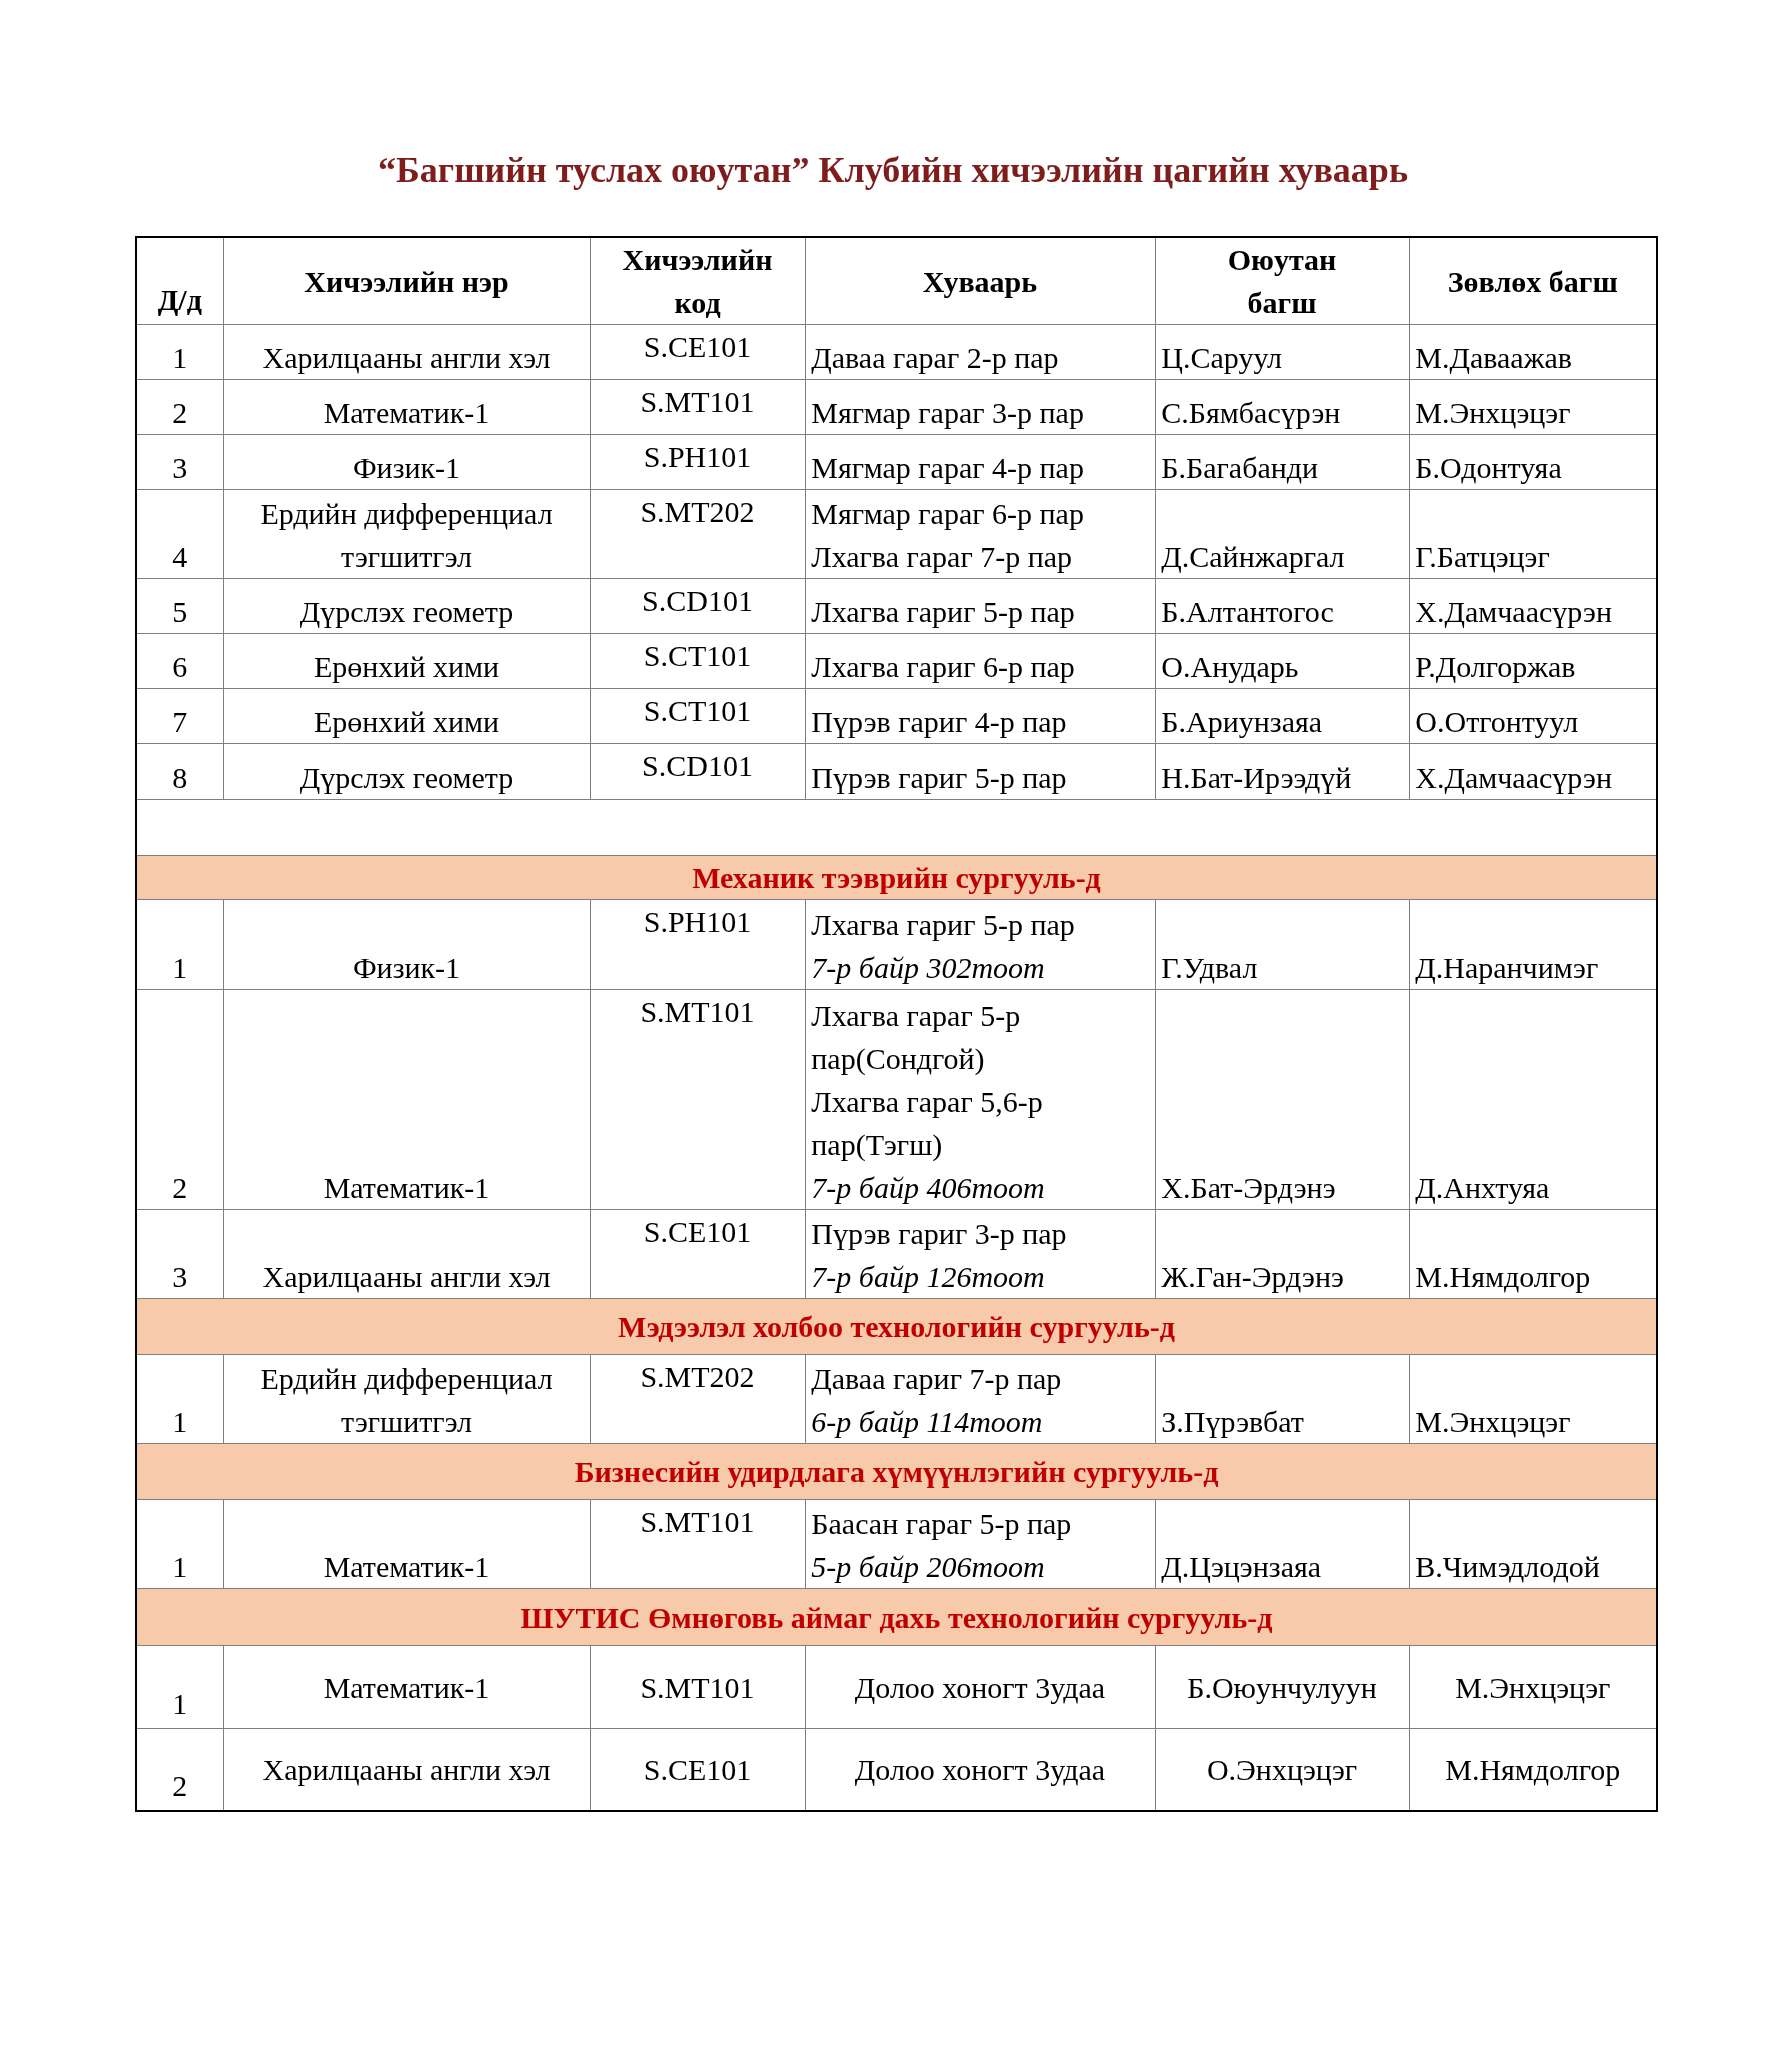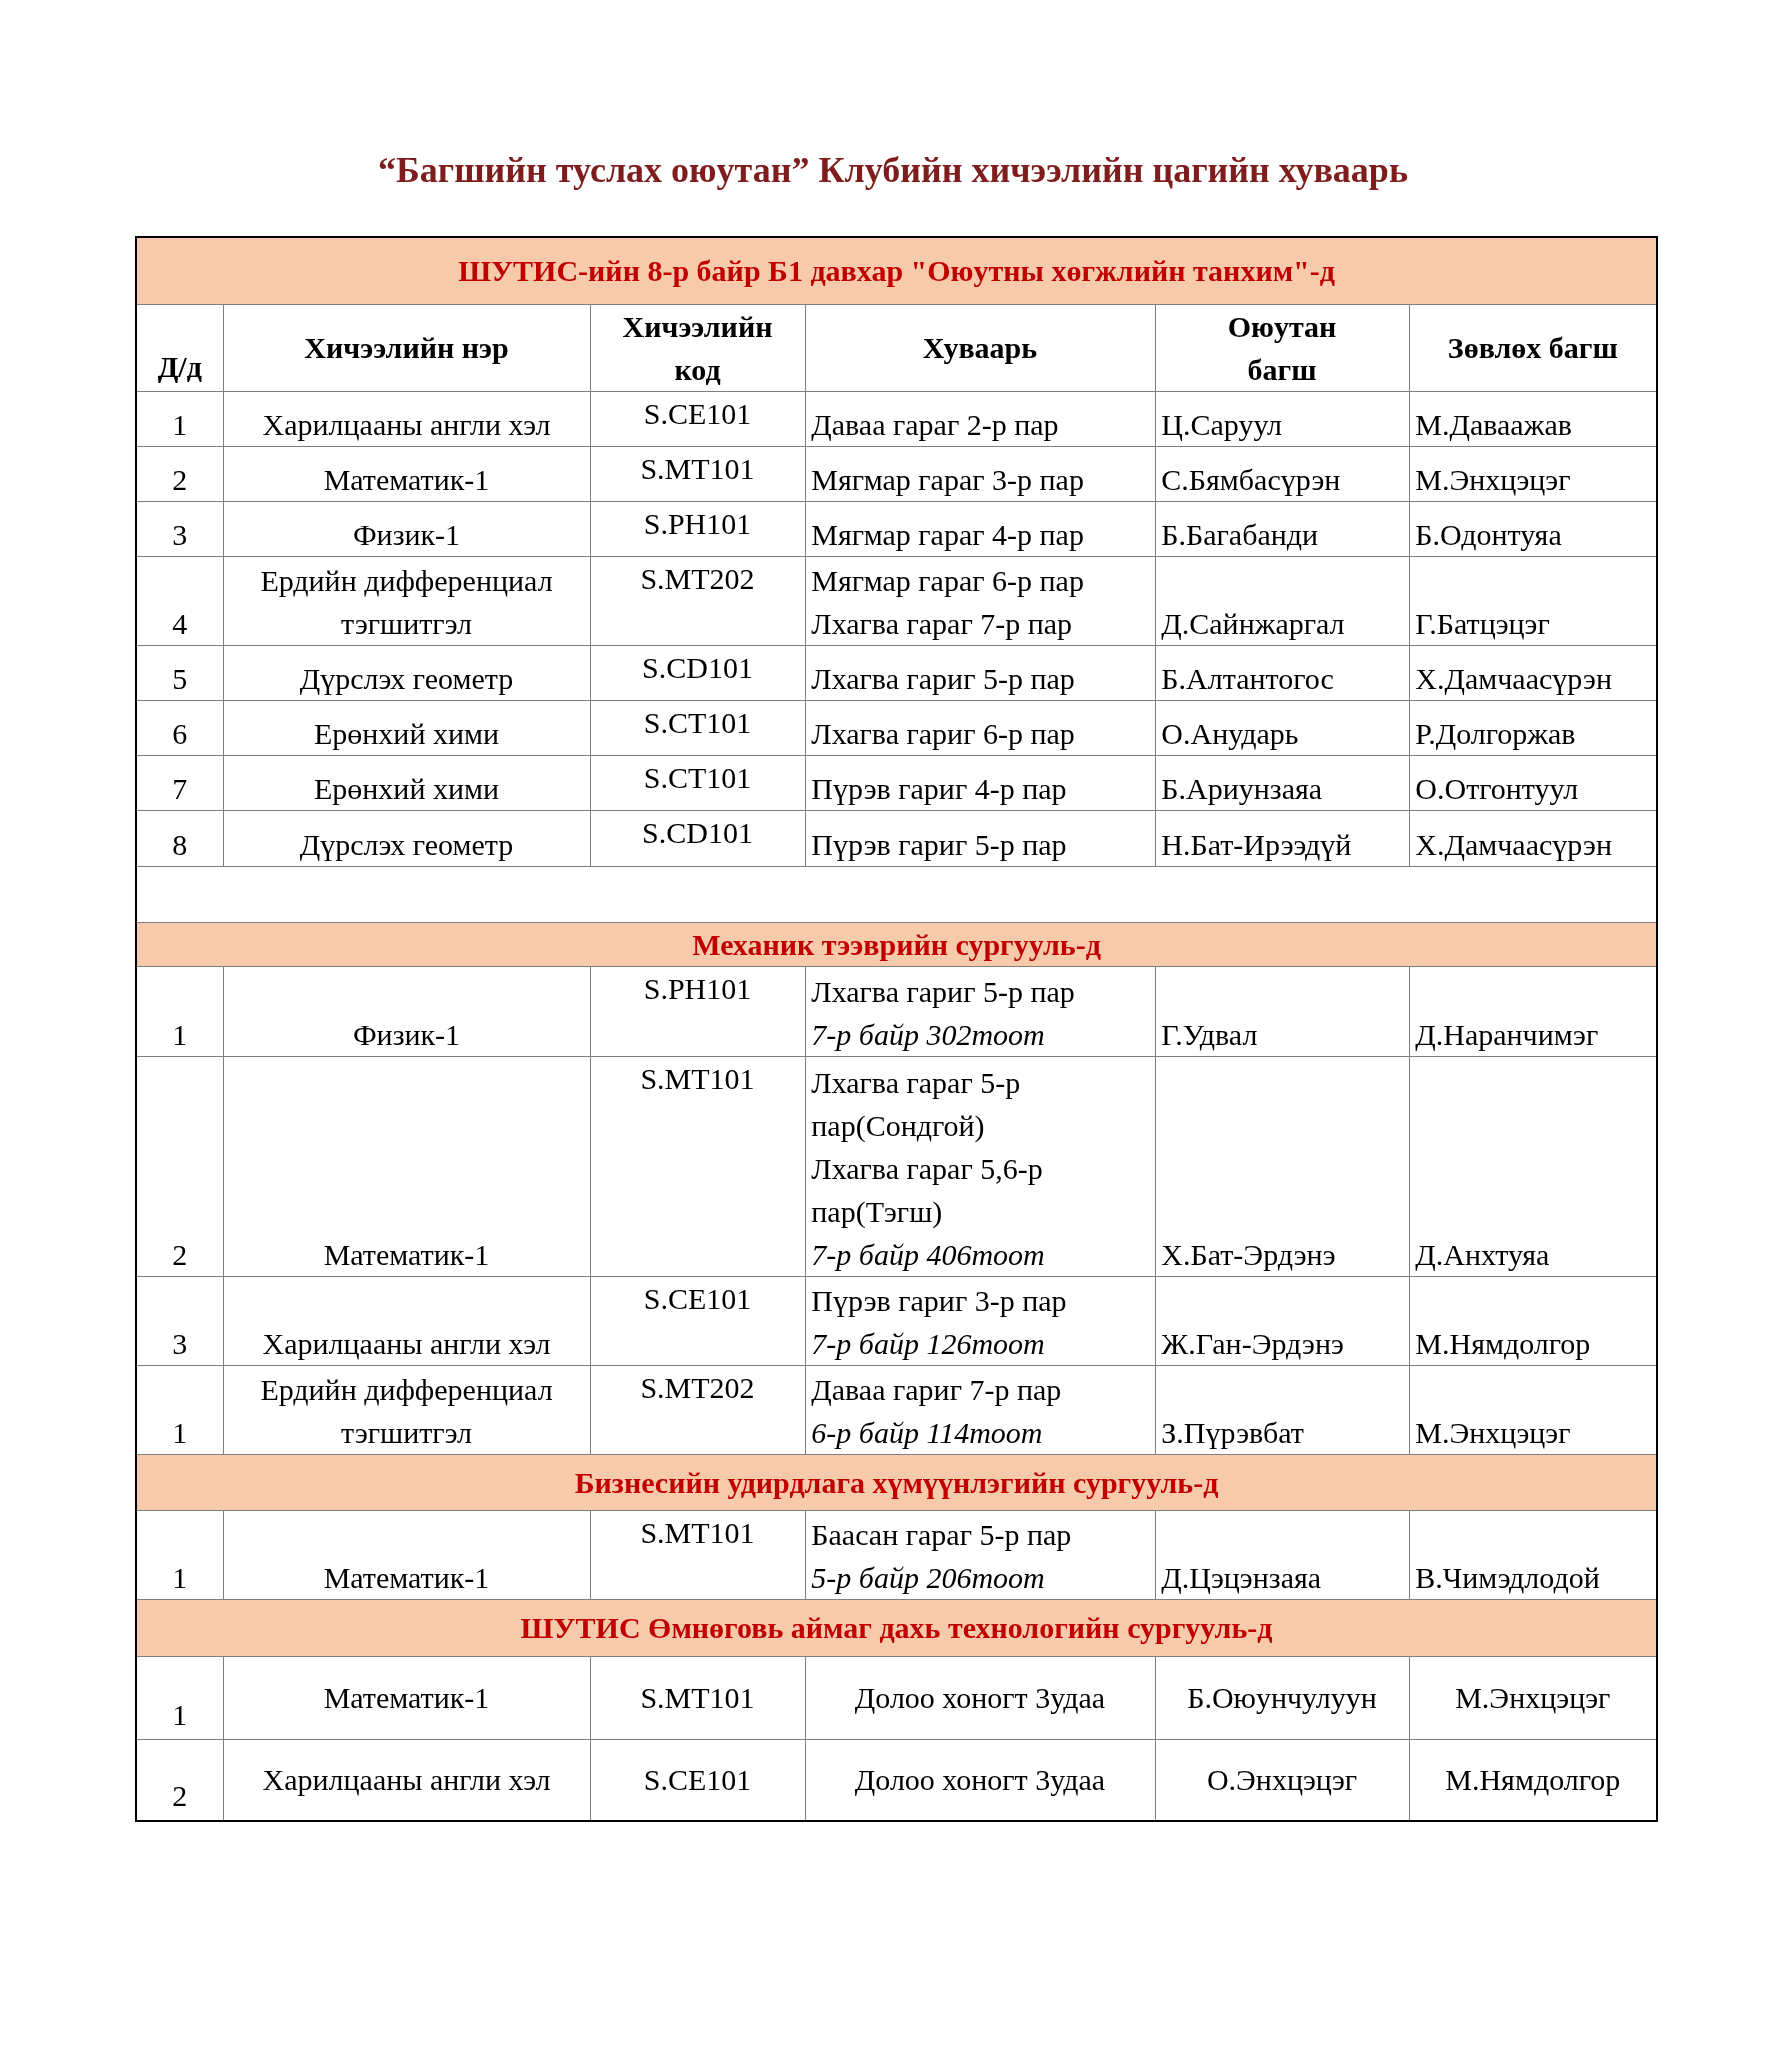--- a/index.html
+++ b/index.html
@@ -31,23 +31,20 @@
 <table class="sched">
   <colgroup>
     <col style="width:87px">
       <col style="width:367px">
       <col style="width:215px">
       <col style="width:350px">
       <col style="width:254px">
       <col style="width:248px">
   </colgroup>
   <tbody id="tbody">
-    <tr class="section" style="height:67px">
-      <td colspan="6">ШУТИС-ийн 8-р байр Б1 давхар "Оюутны хөгжлийн танхим"-д</td>
-    </tr>
     <tr class="hdr" style="height:83px">
       <th class="num">Д/д</th>
       <th>Хичээлийн нэр</th>
       <th>
           <span class="line">Хичээлийн</span>
           <span class="line">код</span>
         </th>
       <th>Хуваарь</th>
       <th>
           <span class="line">Оюутан</span>
@@ -194,20 +191,23 @@
           <span class="line">Харилцааны англи хэл</span>
         </td>
         <td class="c-code">S.CE101</td>
         <td class="c-sched">
           <span class="line">Пүрэв гариг 3-р пар</span>
           <span class="line room">7-р байр 126тоот</span>
         </td>
         <td class="c-stud">Ж.Ган-Эрдэнэ</td>
         <td class="c-adv">М.Нямдолгор</td>
       </tr>
+      <tr class="section" style="height:56px">
+        <td colspan="6">Мэдээлэл холбоо технологийн сургууль-д</td>
+      </tr>
       <tr style="height:89px">
         <td class="c-num">1</td>
         <td class="c-name">
           <span class="line">Ердийн дифференциал</span>
           <span class="line">тэгшитгэл</span>
         </td>
         <td class="c-code">S.MT202</td>
         <td class="c-sched">
           <span class="line">Даваа гариг 7-р пар</span>
           <span class="line room">6-р байр 114тоот</span>

